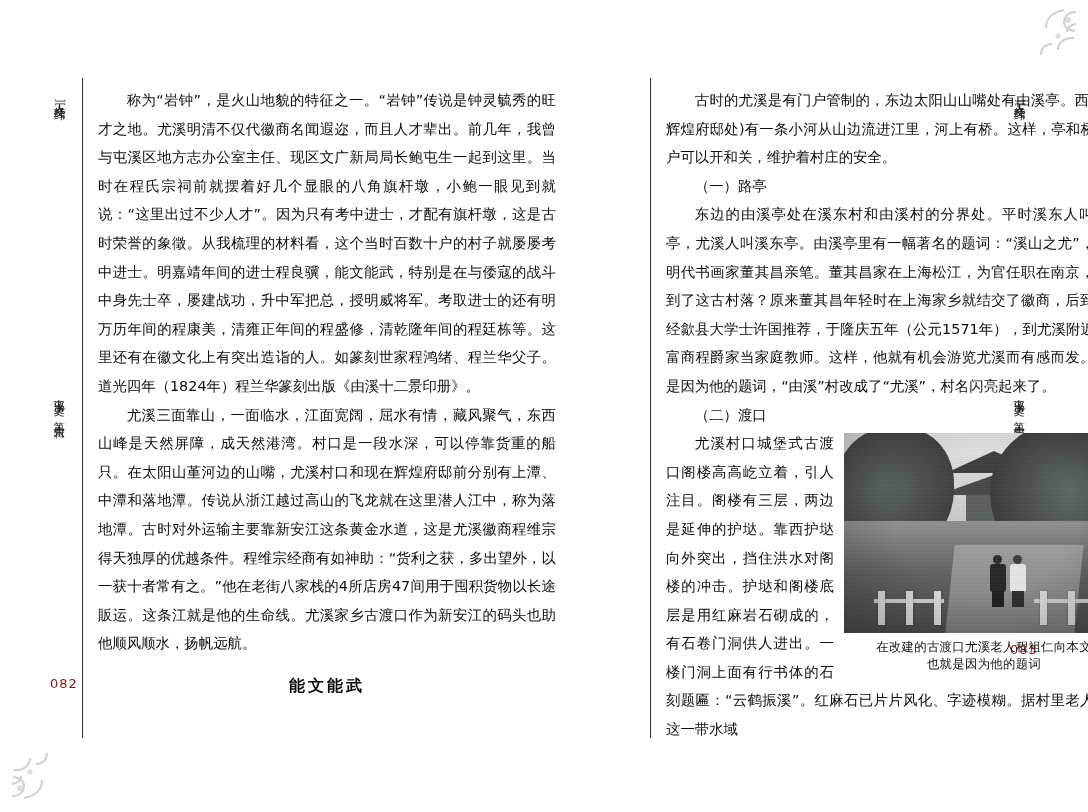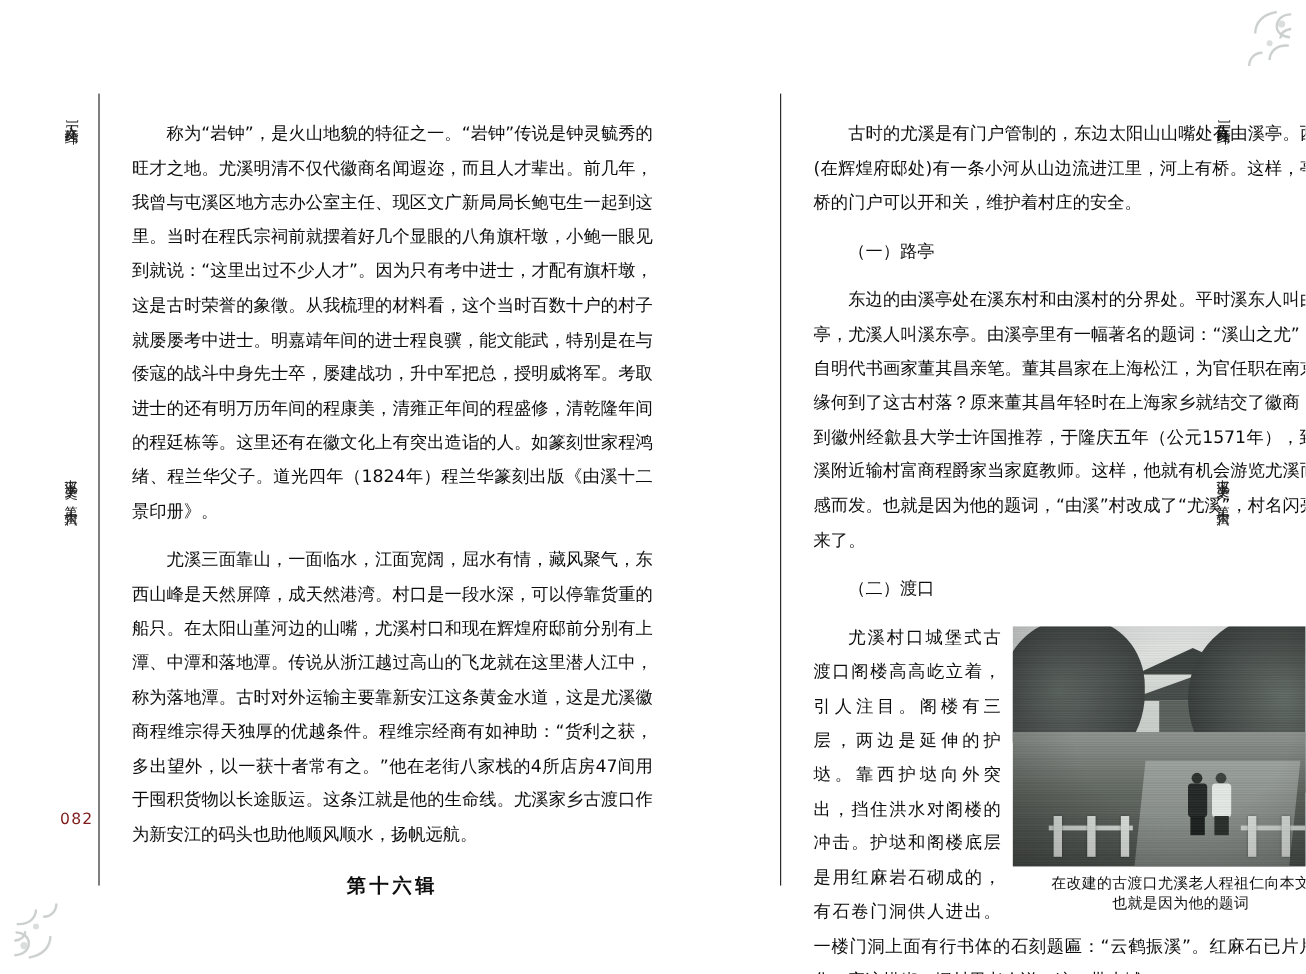--- a/index.html
+++ b/index.html
@@ -83,21 +83,21 @@
     font-size: 14.4px;
     line-height: 28.6px;
     color: #0d0d0d;
     text-align: justify;
     text-justify: inter-character;
   }
   .col.left { left: 98px; }
   .col.right { left: 666px; }
 
   .col p {
-    margin: 12px;
+    margin: 0;
     text-indent: 2em;
   }
   .col p.noindent { text-indent: 0; }
 
   .section-title {
     margin: 14px 0 6px 0;
     text-align: center;
     font-weight: bold;
     font-size: 16px;
     letter-spacing: 3px;
@@ -247,21 +247,21 @@
   <div class="marginal left-bottom">屯溪文史·第十六辑</div>
   <div class="marginal right-top">［人文经纬］</div>
   <div class="marginal right-bottom">屯溪文史·第十六辑</div>
 
   <div class="folio left">082</div>
   <div class="folio right">083</div>
 
   <div class="col left">
     <p>称为“岩钟”，是火山地貌的特征之一。“岩钟”传说是钟灵毓秀的旺才之地。尤溪明清不仅代徽商名闻遐迩，而且人才辈出。前几年，我曾与屯溪区地方志办公室主任、现区文广新局局长鲍屯生一起到这里。当时在程氏宗祠前就摆着好几个显眼的八角旗杆墩，小鲍一眼见到就说：“这里出过不少人才”。因为只有考中进士，才配有旗杆墩，这是古时荣誉的象徵。从我梳理的材料看，这个当时百数十户的村子就屡屡考中进士。明嘉靖年间的进士程良骥，能文能武，特别是在与倭寇的战斗中身先士卒，屡建战功，升中军把总，授明威将军。考取进士的还有明万历年间的程康美，清雍正年间的程盛修，清乾隆年间的程廷栋等。这里还有在徽文化上有突出造诣的人。如篆刻世家程鸿绪、程兰华父子。道光四年（1824年）程兰华篆刻出版《由溪十二景印册》。</p>
     <p>尤溪三面靠山，一面临水，江面宽阔，屈水有情，藏风聚气，东西山峰是天然屏障，成天然港湾。村口是一段水深，可以停靠货重的船只。在太阳山堇河边的山嘴，尤溪村口和现在辉煌府邸前分别有上潭、中潭和落地潭。传说从浙江越过高山的飞龙就在这里潜人江中，称为落地潭。古时对外运输主要靠新安江这条黄金水道，这是尤溪徽商程维宗得天独厚的优越条件。程维宗经商有如神助：“货利之获，多出望外，以一获十者常有之。”他在老街八家栈的4所店房47间用于囤积货物以长途販运。这条江就是他的生命线。尤溪家乡古渡口作为新安江的码头也助他顺风顺水，扬帆远航。</p>
-    <div class="section-title">第十六辑</div>
+    <div class="section-title">能文能武</div>
   </div>
 
   <div class="col right">
     <p>古时的尤溪是有门户管制的，东边太阳山山嘴处有由溪亭。西边(在辉煌府邸处)有一条小河从山边流进江里，河上有桥。这样，亭和桥的门户可以开和关，维护着村庄的安全。</p>
 
     <p class="noindent" style="text-indent:2em;">（一）路亭</p>
     <p>东边的由溪亭处在溪东村和由溪村的分界处。平时溪东人叫由溪亭，尤溪人叫溪东亭。由溪亭里有一幅著名的题词：“溪山之尤”，出自明代书画家董其昌亲笔。董其昌家在上海松江，为官任职在南京，缘何到了这古村落？原来董其昌年轻时在上海家乡就结交了徽商，后到徽州经歙县大学士许国推荐，于隆庆五年（公元1571年），到尤溪附近输村富商程爵家当家庭教师。这样，他就有机会游览尤溪而有感而发。也就是因为他的题词，“由溪”村改成了“尤溪”，村名闪亮起来了。</p>
 
     <p class="noindent" style="text-indent:2em;">（二）渡口</p>
 

